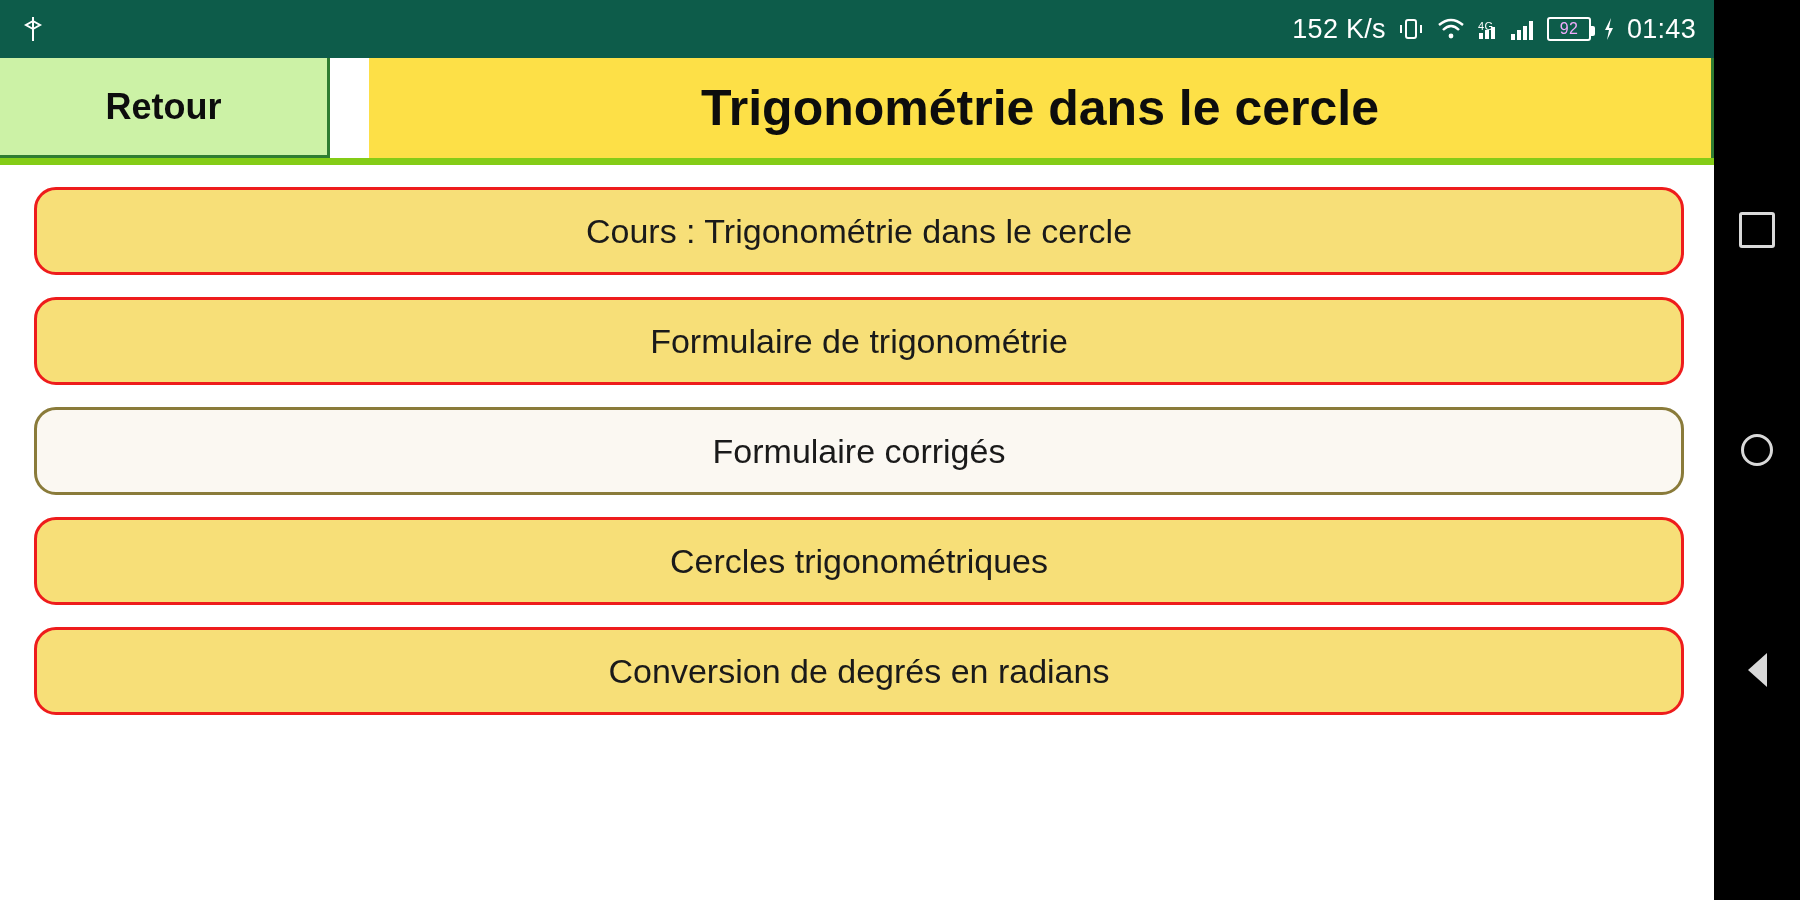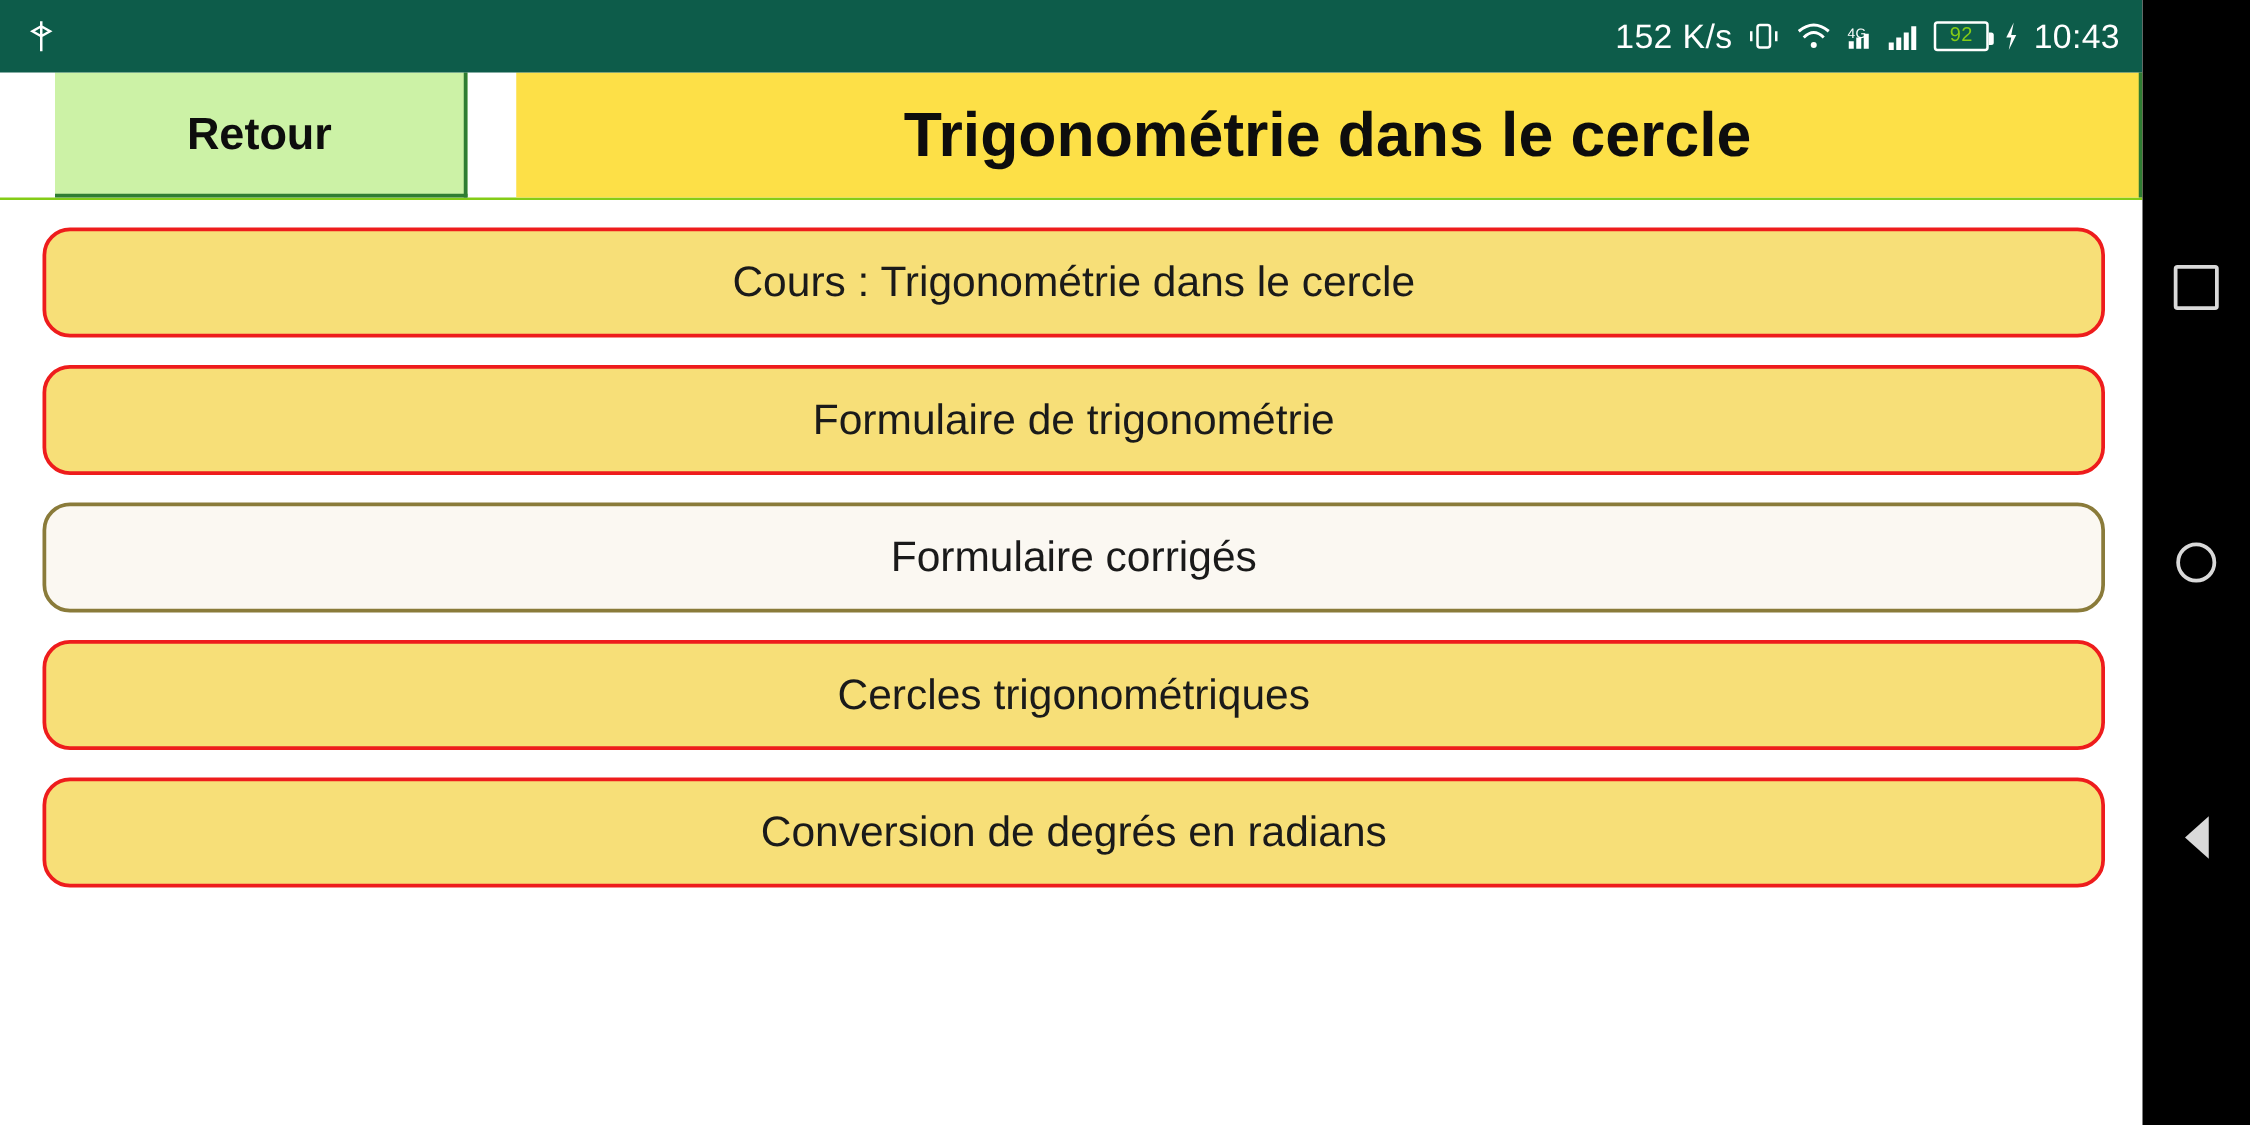--- a/index.html
+++ b/index.html
@@ -76,41 +76,40 @@
   .batt-shell {
     width: 44px;
     height: 24px;
     border: 2px solid #ffffff;
     border-radius: 3px;
     position: relative;
     display: flex;
     align-items: center;
     justify-content: center;
     font-size: 16px;
-    color: #84cc16;
+    color: #f0abfc;
     box-sizing: border-box;
   }
   .batt-shell::after {
     content: "";
     position: absolute;
     right: -6px;
     top: 7px;
     width: 4px;
     height: 10px;
     background: #ffffff;
     border-radius: 0 2px 2px 0;
   }
 
   
   #app-header {
     display: flex;
     height: 100px;
     background: #ffffff;
-    border-bottom: 2px solid #84cc16;
-    padding-left: 44px;
+    border-bottom: 7px solid #84cc16;
   }
   #btn-retour {
     width: 330px;
     background: #ccf2a6;
     border: 3px solid #2f7d32;
     border-left: none;
     border-top: none;
     box-sizing: border-box;
     display: flex;
     align-items: center;
@@ -251,21 +250,21 @@
           </svg>
         </span>
         <span class="batt-box">
           <span class="batt-shell">92</span>
         </span>
         <span class="sb-icon">
           <svg width="14" height="26" viewBox="0 0 14 26">
             <path d="M9 2 L3 14 L7 14 L5 24 L11 12 L7 12 Z" fill="#ffffff"></path>
           </svg>
         </span>
-        <span id="clock">10:43</span>
+        <span id="clock">01:43</span>
       </div>
     </div>
 
     <div id="app-header">
       <div id="btn-retour">Retour</div>
       <div id="header-title">Trigonométrie dans le cercle</div>
     </div>
 
     <div id="menu-list">
       <div class="menu-item">Cours : Trigonométrie dans le cercle</div>

